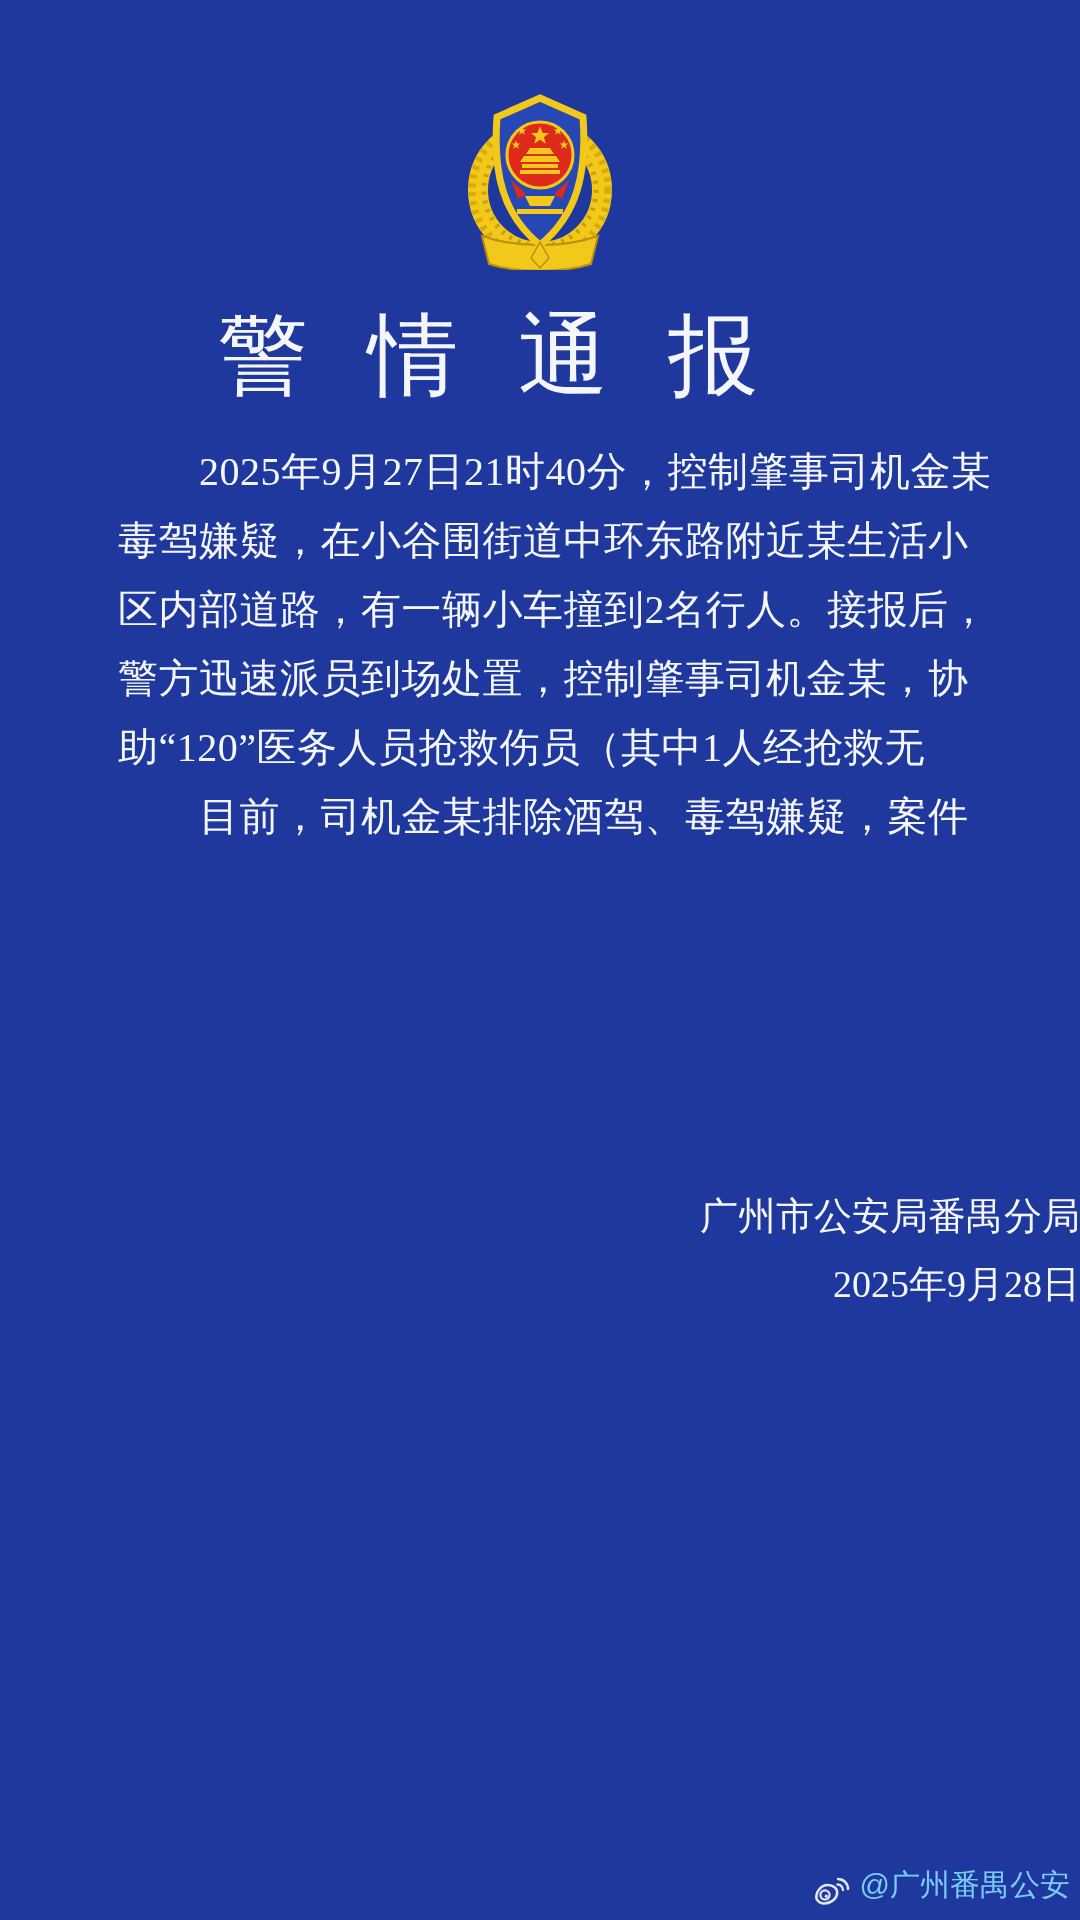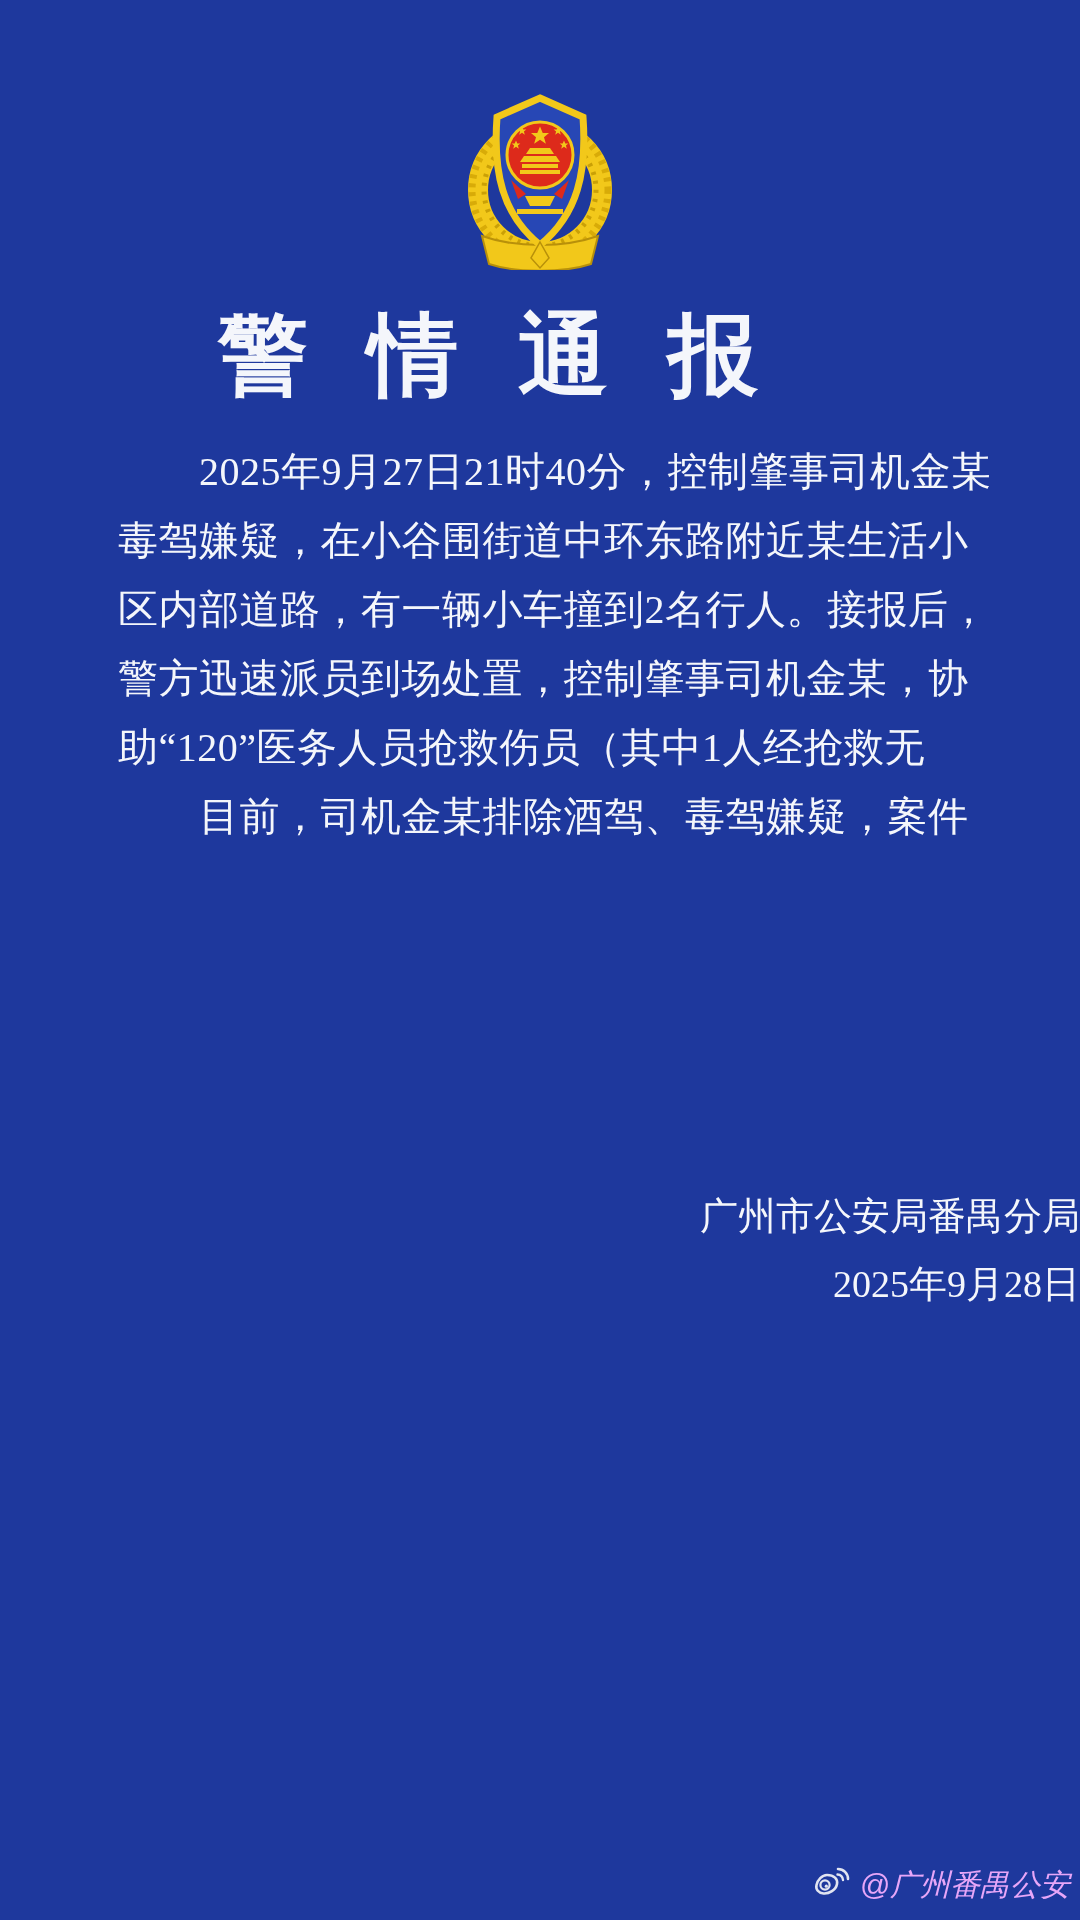--- a/index.html
+++ b/index.html
@@ -8,41 +8,41 @@
     width:1080px; height:1920px;
     background:var(--bg,#1e389d);
     overflow:hidden;
     color:var(--ink,#f4f6fb);
     font-family:"Liberation Serif","DejaVu Serif",serif;
   }
   .emblem { position:absolute; left:456px; top:92px; }
   .title {
     position:absolute; top:304px; left:0; width:976px; margin:0;
     text-align:center;
-    font-size:90px; font-weight:700;
+    font-size:90px; font-weight:400;
     letter-spacing:60px; text-indent:60px;
     line-height:1.15;
     color:var(--ink,#f4f6fb);
   }
   .body-text {
     position:absolute; left:118px; top:437px; width:880px;
     font-size:40px; line-height:69px;
     letter-spacing:0.5px;
   }
   .body-text .line { white-space:pre; height:69px; }
   .signature {
     position:absolute; top:1182px; left:220px; width:860px;
     text-align:right;
     font-size:38px; line-height:68px;
   }
   .watermark {
     position:absolute; right:10px; bottom:14px;
-    display:flex; align-items:flex-start; gap:9px;
+    display:flex; align-items:flex-end; gap:9px;
     font-family:"Liberation Sans","DejaVu Sans",sans-serif;
-    font-size:30px; color:#f0abfc; opacity:0.96;font-style:italic;
+    font-size:30px; color:#7dd3fc; opacity:0.96;
   }
   .gold { fill:var(--gold,#f2c81a); }
   .goldline { stroke:var(--gold,#f2c81a); }
   .red { fill:var(--red,#dd2a1b); }
 </style>
 </head>
 <body>
 
 <div class="page">
 

